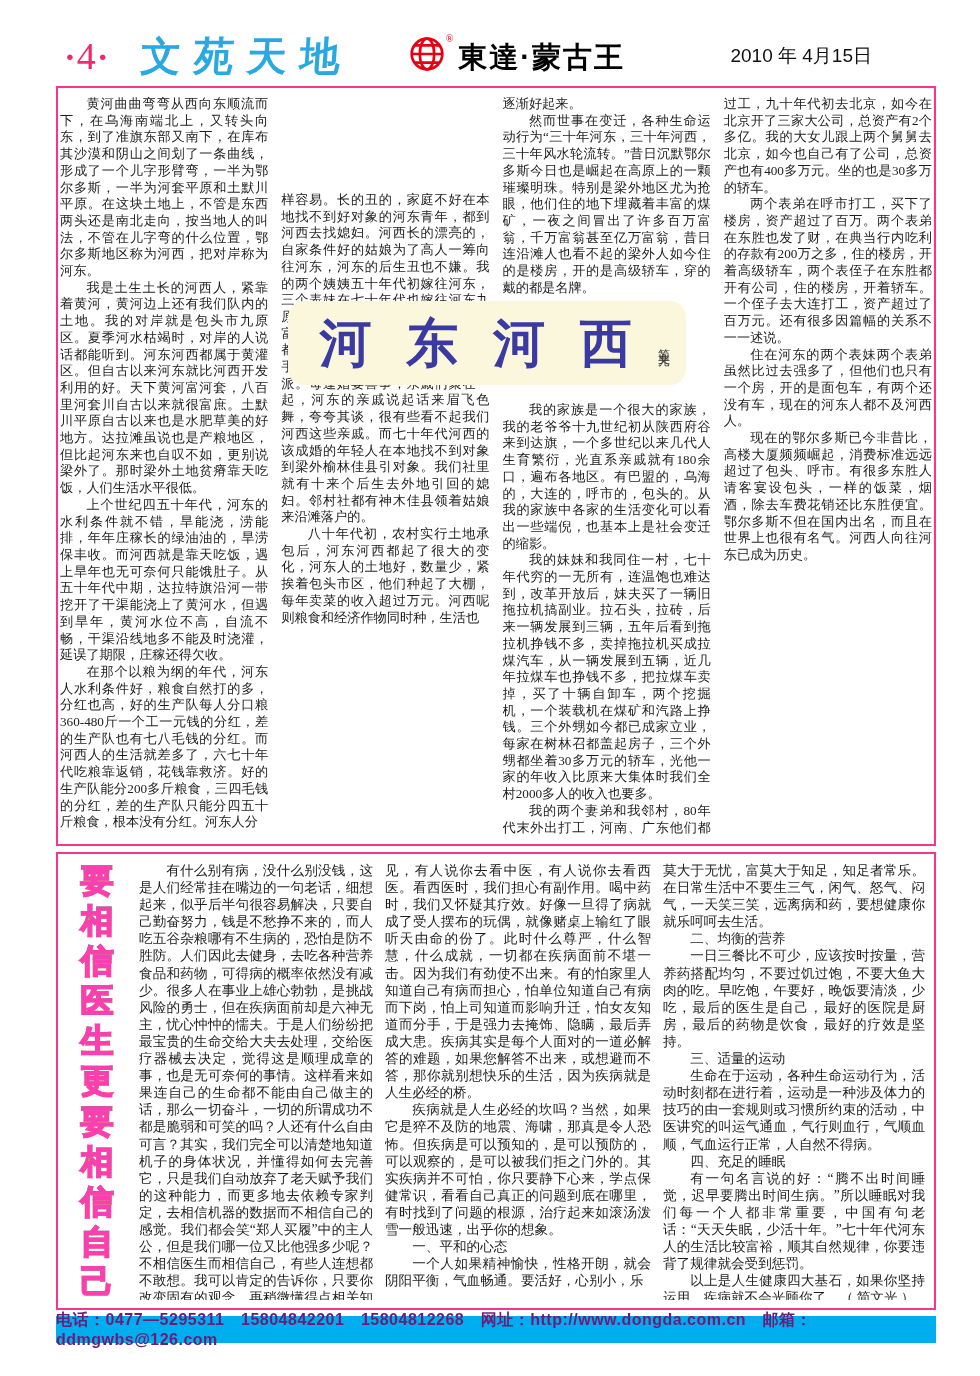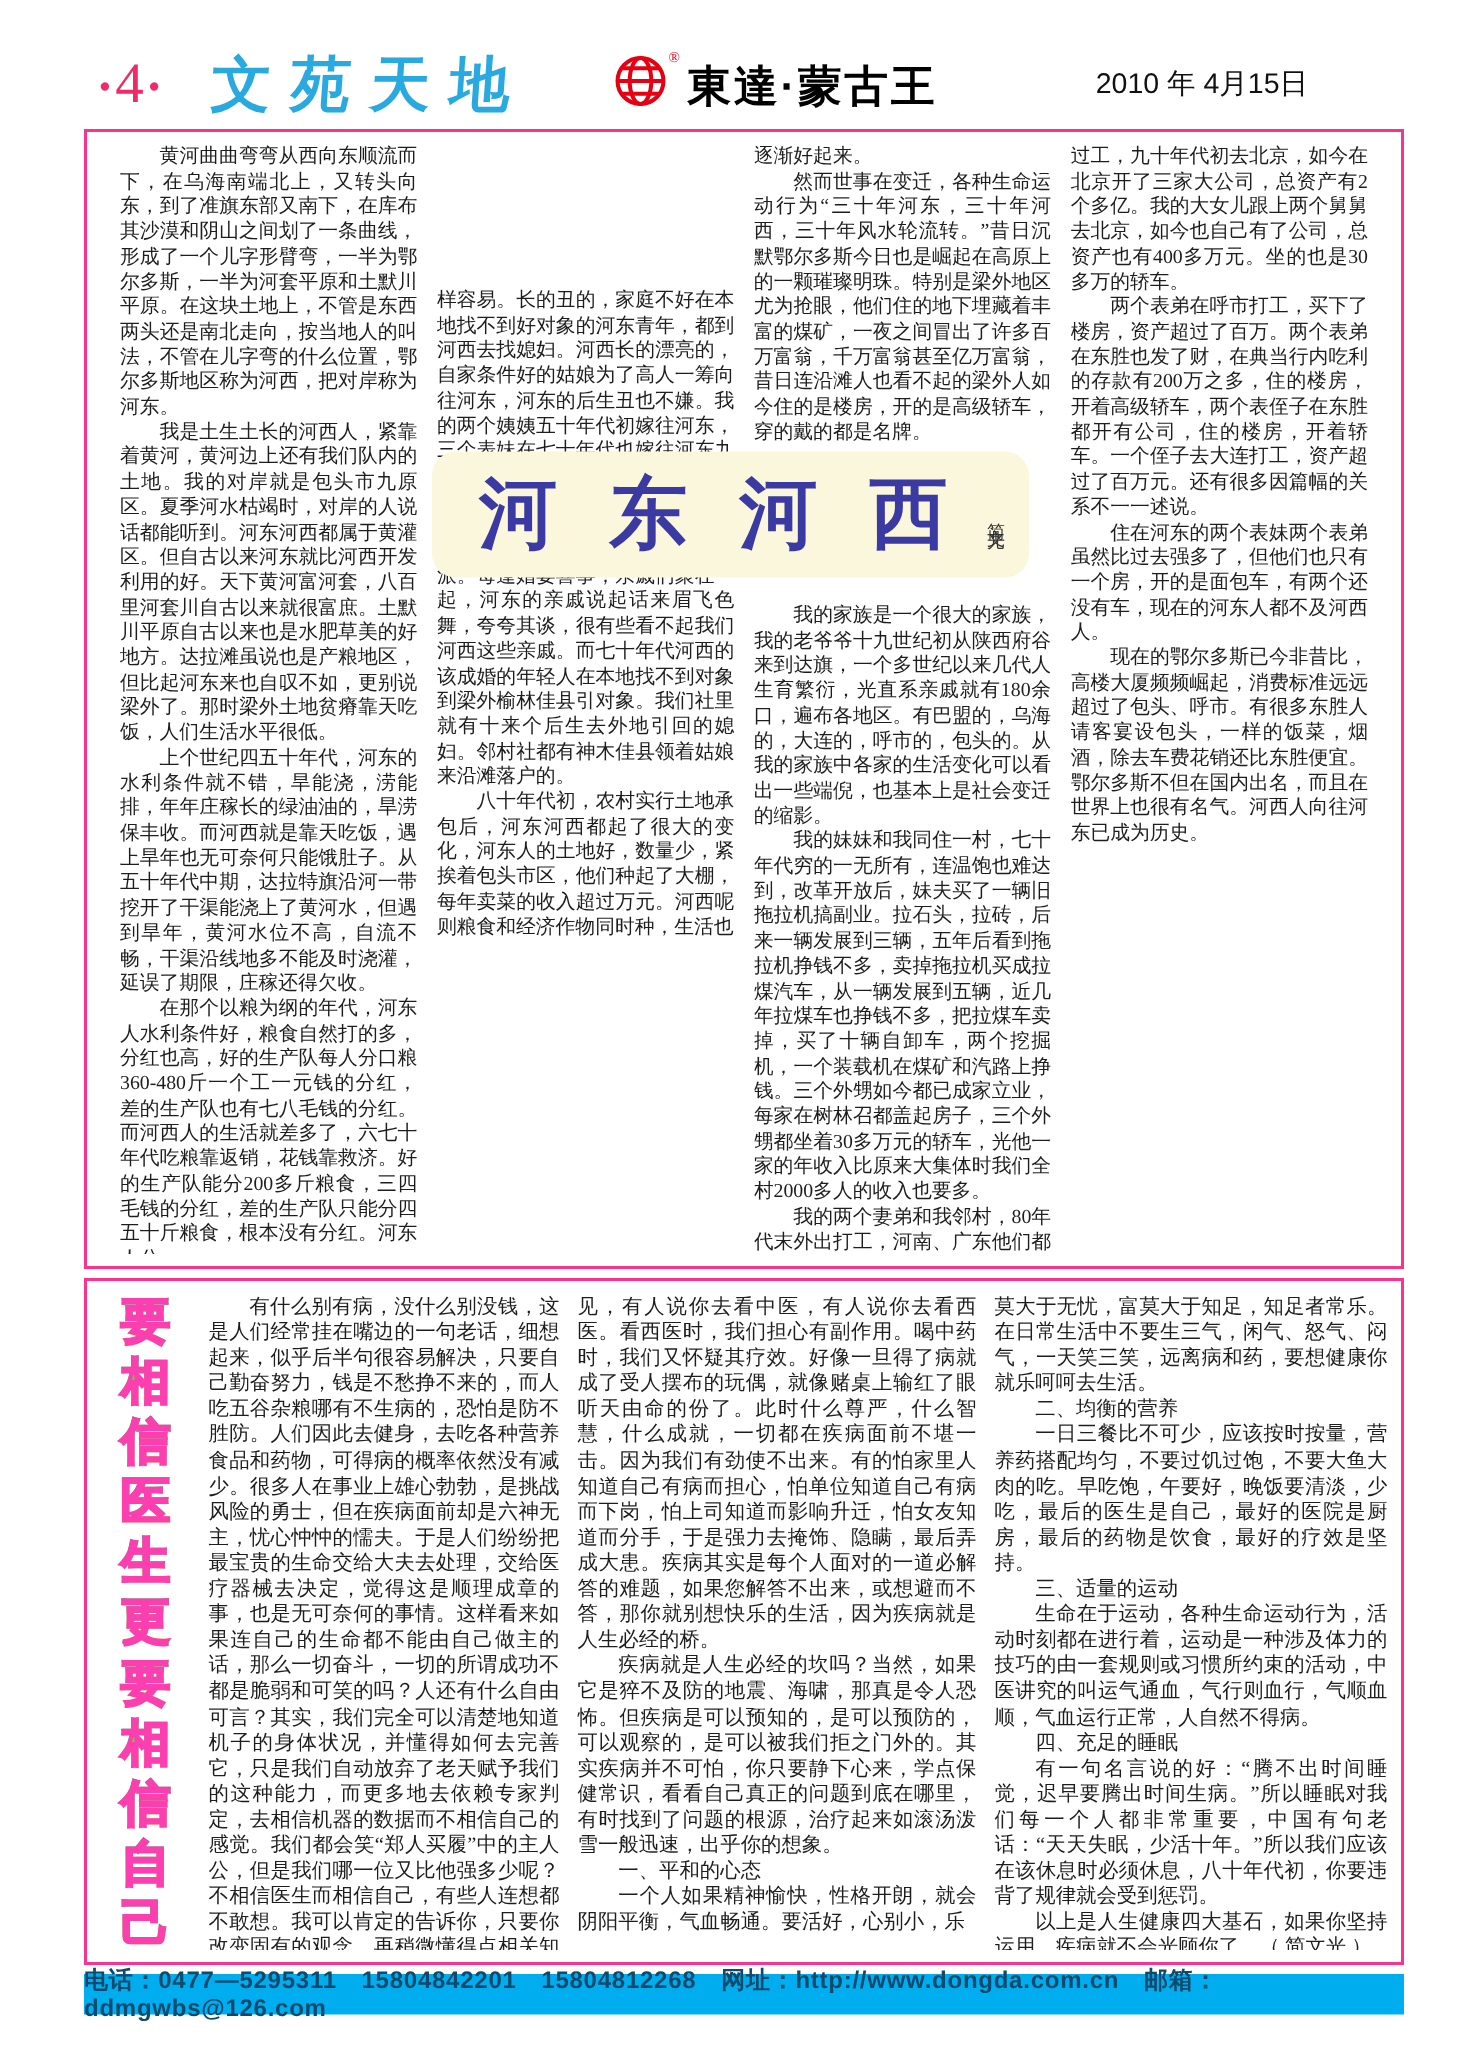--- a/index.html
+++ b/index.html
@@ -23,21 +23,21 @@
   .logo{display:flex;align-items:flex-start;margin-left:56px;gap:5px;}
   .logo svg{display:block;margin-top:2px;}
   .reg{color:#e60012;font-size:10px;line-height:1;margin-left:-4px;}
   .brand{color:#000000;font-size:29px;font-weight:bold;letter-spacing:2px;
     font-family:"Liberation Sans","DejaVu Sans",sans-serif;margin-top:4px;}
   .date{margin-left:auto;margin-right:64px;font-size:19px;color:#111;
     font-family:"Liberation Sans","DejaVu Sans",sans-serif;}
 
   
   .box1,.box2{border:2px solid #f9338f;background:#fff;}
-  .box1{margin-top:2px;height:740px;padding:8px 22px;position:relative;display:flex;gap:13px;}
+  .box1{margin-top:2px;height:740px;padding:8px 2px;position:relative;display:flex;gap:13px;}
   .box2{margin-top:6px;height:438px;padding:8px 9px;display:flex;gap:12px;}
 
   
   .ucol{flex:1;overflow:hidden;text-align:justify;font-size:13.2px;line-height:16.7px;color:#1d1d1d;}
   .splitcol{display:flex;flex-direction:column;}
   .blk-top{height:210px;overflow:hidden;}
   .blk-gap{height:96px;}
   .blk-bot{flex:1;overflow:hidden;}
   .para{margin:0;text-indent:2em;}
   .cont > .para:first-child{text-indent:0;}
@@ -68,21 +68,21 @@
     -webkit-background-clip:text;background-clip:text;color:transparent;
     -webkit-text-stroke:1.6px #fb3eb0;
   }
   .lcol{overflow:hidden;text-align:justify;font-size:13.6px;line-height:17.1px;color:#1d1d1d;}
   .lcolA{width:234px;}
   .lcolB{width:266px;}
   .lcolC{flex:1;}
 
   
   .footer{
-    margin-top:6px;height:27px;background:#00aeef;color:#0c4a6e;
+    margin-top:6px;height:27px;background:#00aeef;color:#701a75;
     display:flex;align-items:center;justify-content:center;
     font-size:16px;font-weight:bold;letter-spacing:0.5px;
     font-family:"Liberation Sans","DejaVu Sans",sans-serif;
   }
 </style>
 </head>
 <body>
 
 <div class="page">
 
@@ -180,21 +180,21 @@
         <p class="para">一、平和的心态</p>
         <p class="para">一个人如果精神愉快，性格开朗，就会阴阳平衡，气血畅通。要活好，心别小，乐</p>
       </div>
     <div class="lcol lcolC cont">
         <p class="para">莫大于无忧，富莫大于知足，知足者常乐。在日常生活中不要生三气，闲气、怒气、闷气，一天笑三笑，远离病和药，要想健康你就乐呵呵去生活。</p>
         <p class="para">二、均衡的营养</p>
         <p class="para">一日三餐比不可少，应该按时按量，营养药搭配均匀，不要过饥过饱，不要大鱼大肉的吃。早吃饱，午要好，晚饭要清淡，少吃，最后的医生是自己，最好的医院是厨房，最后的药物是饮食，最好的疗效是坚持。</p>
         <p class="para">三、适量的运动</p>
         <p class="para">生命在于运动，各种生命运动行为，活动时刻都在进行着，运动是一种涉及体力的技巧的由一套规则或习惯所约束的活动，中医讲究的叫运气通血，气行则血行，气顺血顺，气血运行正常，人自然不得病。</p>
         <p class="para">四、充足的睡眠</p>
-        <p class="para">有一句名言说的好：“腾不出时间睡觉，迟早要腾出时间生病。”所以睡眠对我们每一个人都非常重要，中国有句老话：“天天失眠，少活十年。”所以我们应该在该休息时必须休息，八十年代初，你要违背了规律就会受到惩罚。</p>
+        <p class="para">有一句名言说的好：“腾不出时间睡觉，迟早要腾出时间生病。”所以睡眠对我们每一个人都非常重要，中国有句老话：“天天失眠，少活十年。”七十年代河东人的生活比较富裕，顺其自然规律，你要违背了规律就会受到惩罚。</p>
         <p class="para">以上是人生健康四大基石，如果你坚持运用，疾病就不会光顾你了。（ 简文光 ）</p>
       </div>
   </div>
 
   <div class="footer">
     <span>电话：0477—5295311　15804842201　15804812268　网址：http://www.dongda.com.cn　邮箱：ddmgwbs@126.com</span>
   </div>
 
 </div>
 

